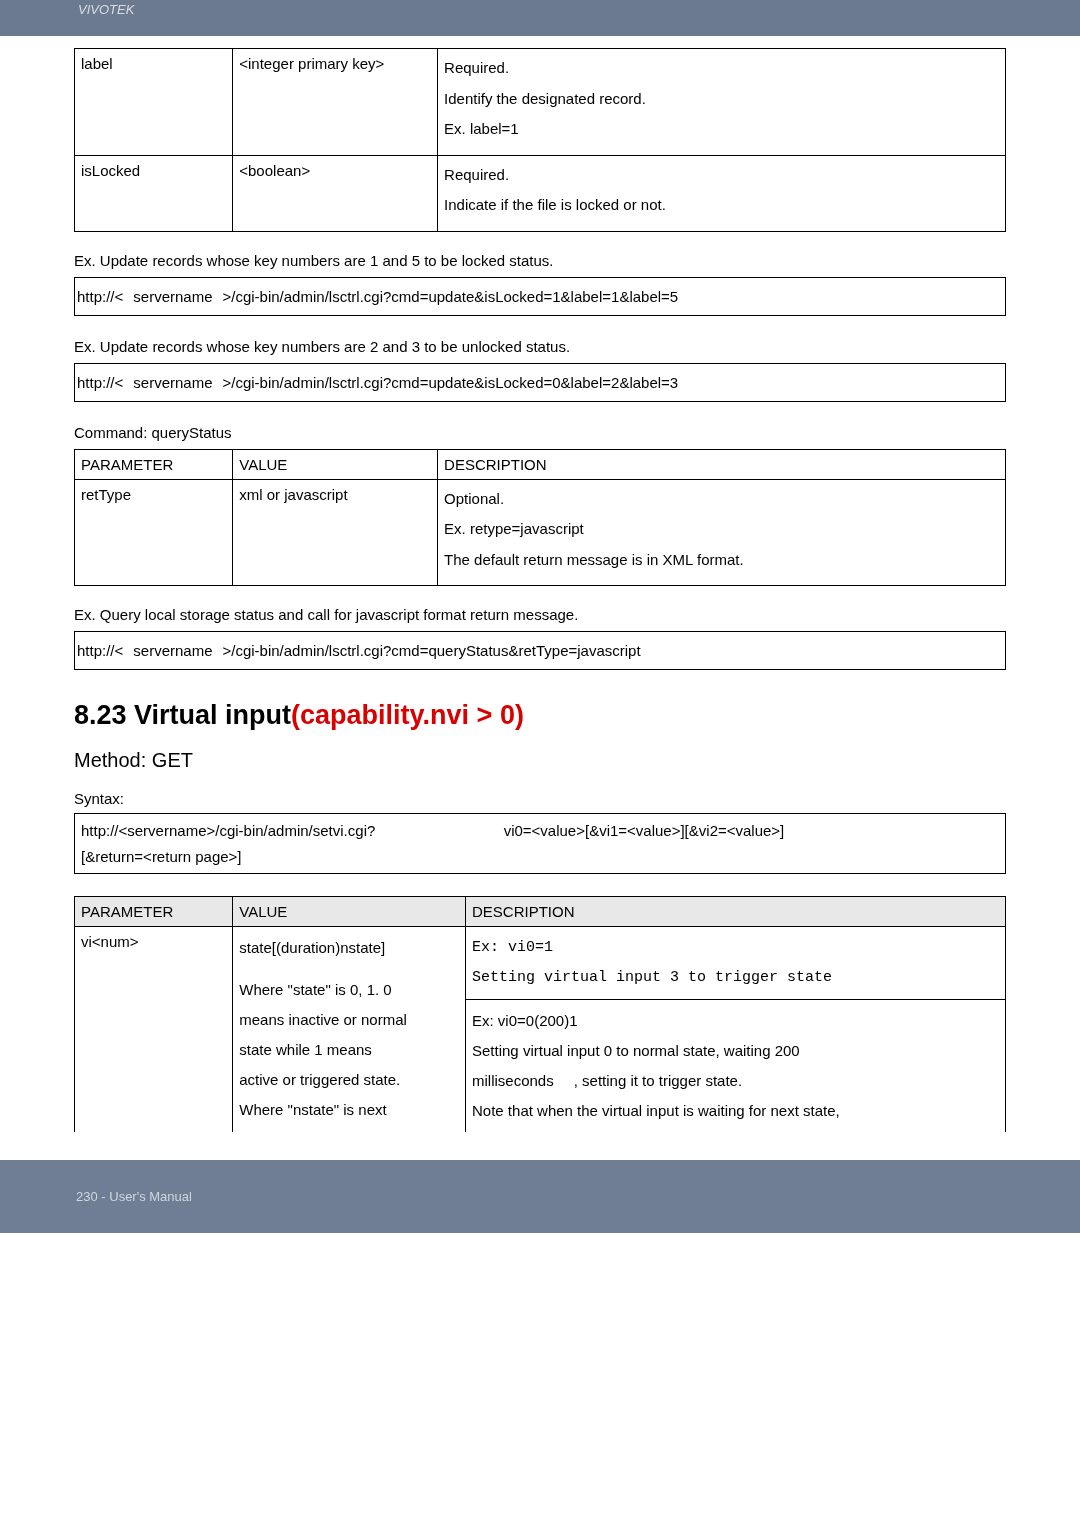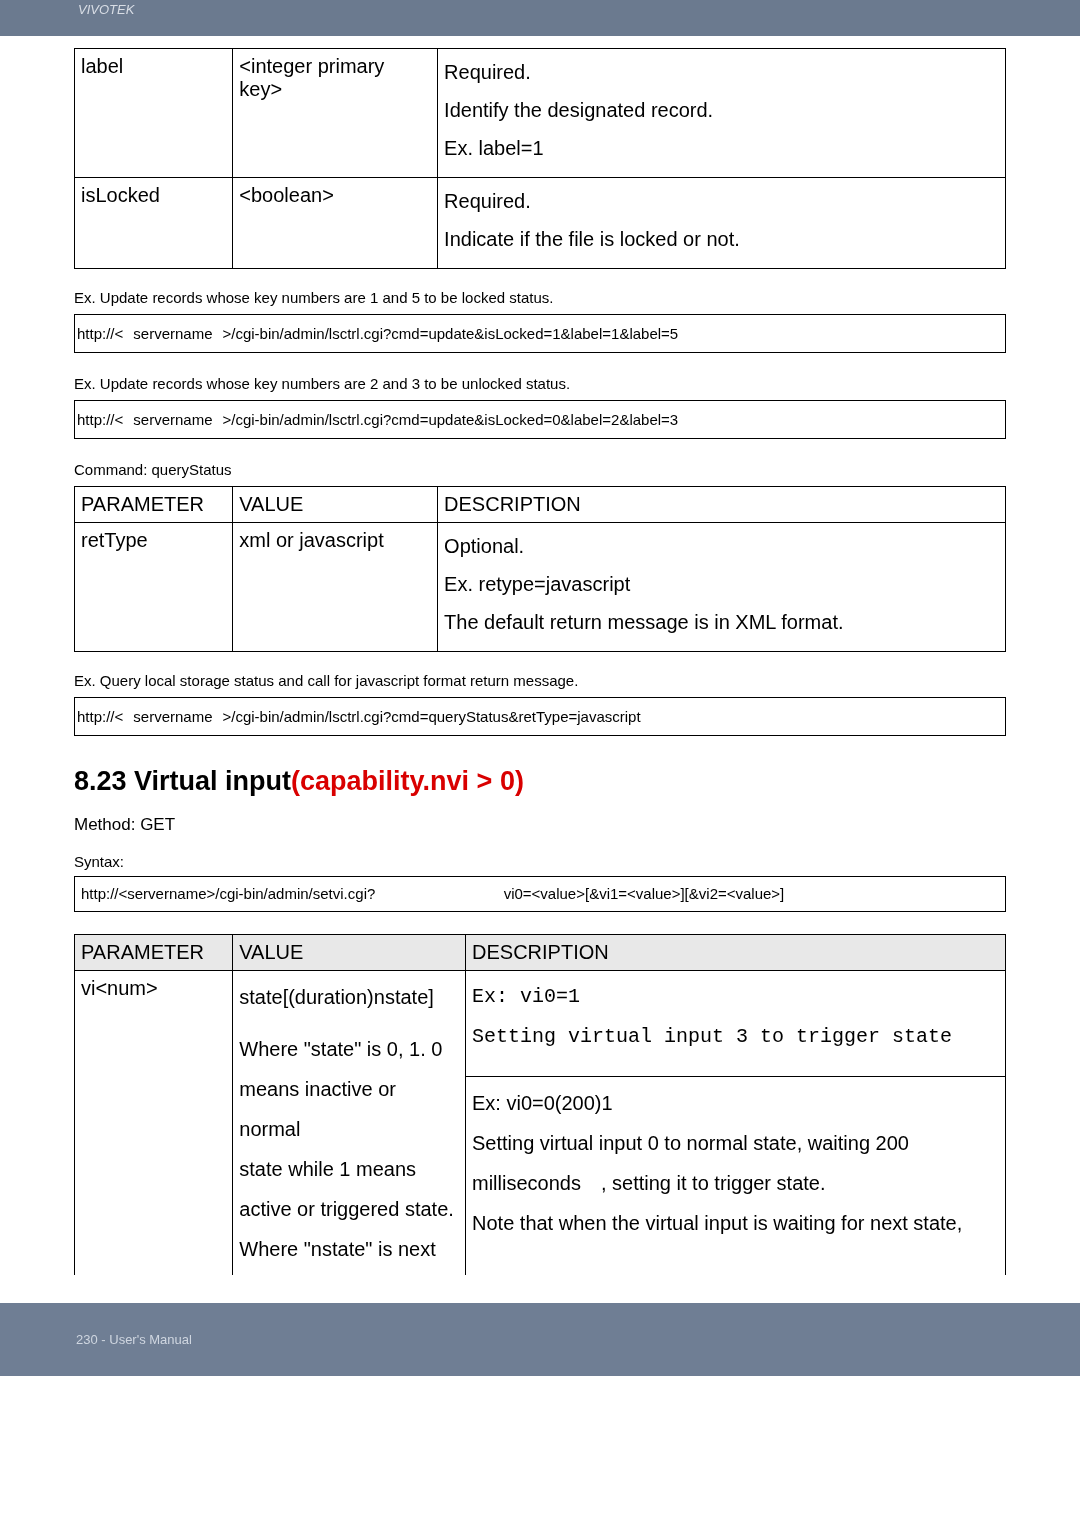--- a/index.html
+++ b/index.html
@@ -1,29 +1,29 @@
 <!DOCTYPE html>
 <html><head>
 <meta charset="utf-8">
 <style>
 * { margin:0; padding:0; box-sizing:border-box; }
 body { font-family: Arial, Helvetica, sans-serif; font-size:15px; color:#000; background:#fff; width:1080px; }
 .header-strip { background:#6b7a8f; height:36px; }
 .header-label { color:#d8dde5; font-size:13px; font-style:italic; padding:2px 0 0 78px; }
 .content { padding: 0 74px 0 74px; }
 table { width:100%; border-collapse:collapse; margin-bottom:20px; }
-td, th { border:1px solid #000; padding:6px 6px; text-align:left; vertical-align:top; font-weight:normal; font-size:20px; }
+td, th { border:1px solid #000; padding:6px 6px; text-align:left; vertical-align:top; font-weight:normal; font-size:15px; }
 .desc-multiline p { margin: 2px 0 8px 0; line-height:1.5; }
 .body-text { margin: 18px 0 8px 0; font-size:15px; }
 .cmd-box { border:1px solid #000; padding:10px 2px; margin-bottom:22px; font-size:15px; }
 .th-plain td { background:transparent; }
 h2 { font-size:27px; font-weight:bold; margin: 30px 0 18px 0; }
 h2 .red { color:#d90000; }
 .note-line { margin-bottom:4px; font-size:15px; }
-.method-line { margin-bottom:18px; font-size:17px; }
+.method-line { margin-bottom:18px; font-size:20px; }
 .syntax-label { margin:14px 0 6px 0; font-size:15px; }
 .syntax-box { border:1px solid #000; padding:4px 6px; font-size:15px; line-height:1.7; margin-bottom:22px; }
 .param-table-head td { background:#e8e8e8; }
 .footer { background:#6f7e94; color:#cfd6e0; padding:29px 76px; font-size:13px; margin-top:28px; }
 .tw { width:17%; }
 .vw { width:22%; }
 .xspace { display:inline-block; width:20px; }
 .xspace-sm { display:inline-block; width:10px; }
 </style>
 </head>
@@ -98,20 +98,21 @@
 
 <p class="method-line">Method: GET</p>
 
 <p class="syntax-label">Syntax:</p>
 <div class="syntax-box">
   <div>
     <span>http://&lt;servername&gt;/cgi-bin/admin/setvi.cgi?</span>
     <span style="display:inline-block;width:120px;"></span>
     <span>vi0=&lt;value&gt;[&amp;vi1=&lt;value&gt;][&amp;vi2=&lt;value&gt;]</span>
   </div>
+  <div>[&amp;return=&lt;return page&gt;]</div>
 </div>
 
 <table>
   <tbody>
         <tr class="param-table-head">
     <td class="tw">PARAMETER</td>
     <td style="width:25%;">VALUE</td>
     <td>DESCRIPTION</td>
   </tr>
   <tr>

